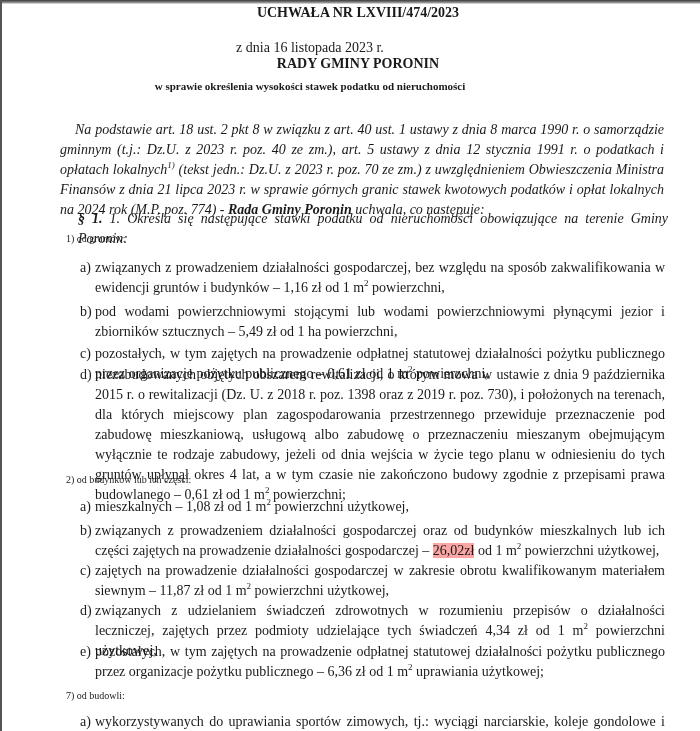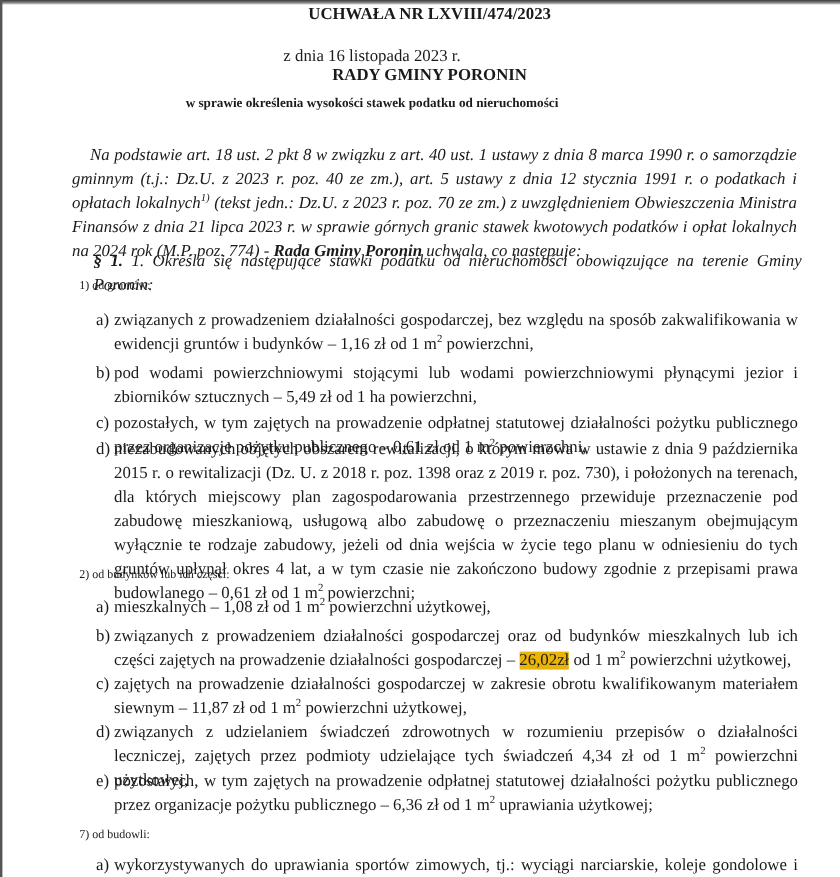--- a/index.html
+++ b/index.html
@@ -17,21 +17,21 @@
   .date { position: absolute; left: 0; width: 620px; top: 40px; text-align: center; font-size: 14px; }
   .subject { position: absolute; left: 0; width: 620px; top: 80px; text-align: center; font-weight: bold; font-size: 11px; }
   .para { position: absolute; left: 60px; width: 604px; font-size: 14px; line-height: 20px; text-align: justify; font-style: italic; }
   .p-intro { top: 120px; text-indent: 15px; }
   .p-par1 { top: 209px; left: 78px; width: 590px; }
   .sec { position: absolute; left: 66px; font-size: 10px; line-height: 20px; }
   .item { position: absolute; left: 80px; width: 585px; font-size: 14px; line-height: 20px; }
   .item .lbl { position: absolute; left: 0; top: 0; }
   .item .txt { display: block; margin-left: 15px; text-align: justify; text-align-last: left; }
   sup { font-size: 9px; line-height: 0; }
-  .hl { background: #eab308; }
+  .hl { background: #fca5a5; }
 </style>
 </head>
 <body>
 
 <div class="topbar"></div>
 <div class="leftbar"></div>
 
 <div class="page">
   <div class="title t1">UCHWAŁA NR LXVIII/474/2023</div>
   <div class="title t2">RADY GMINY PORONIN</div>

